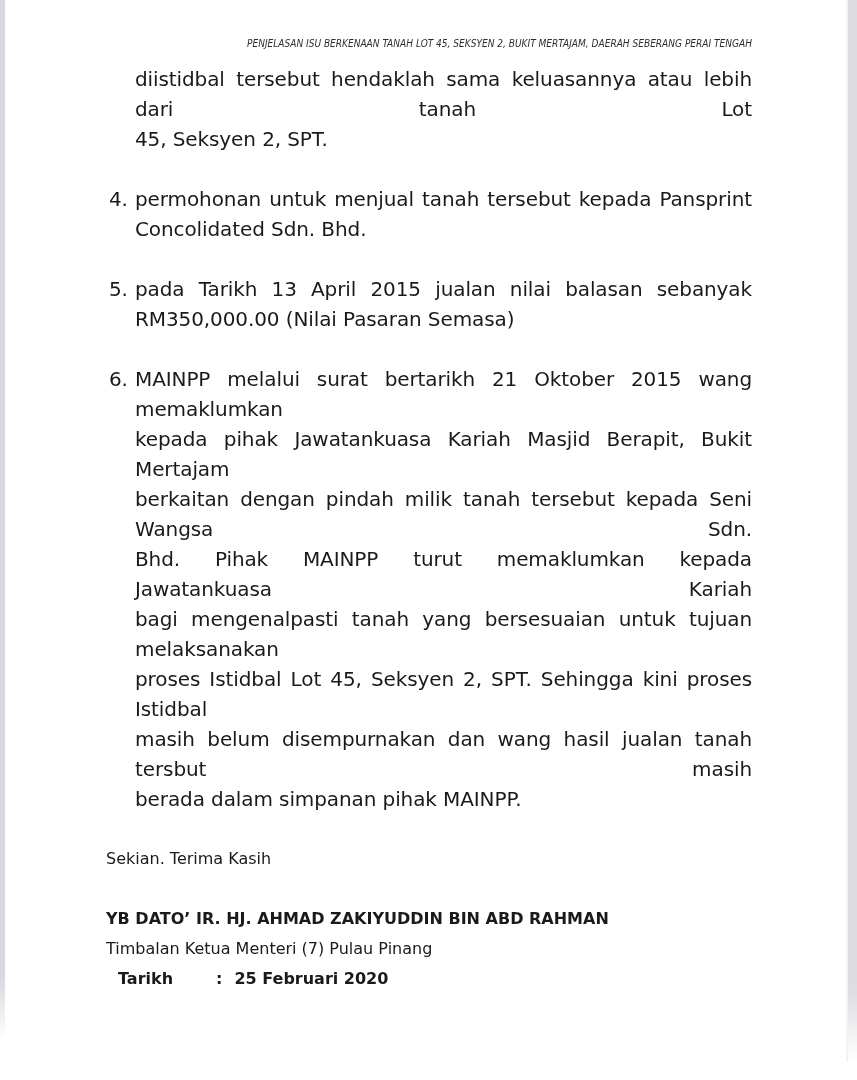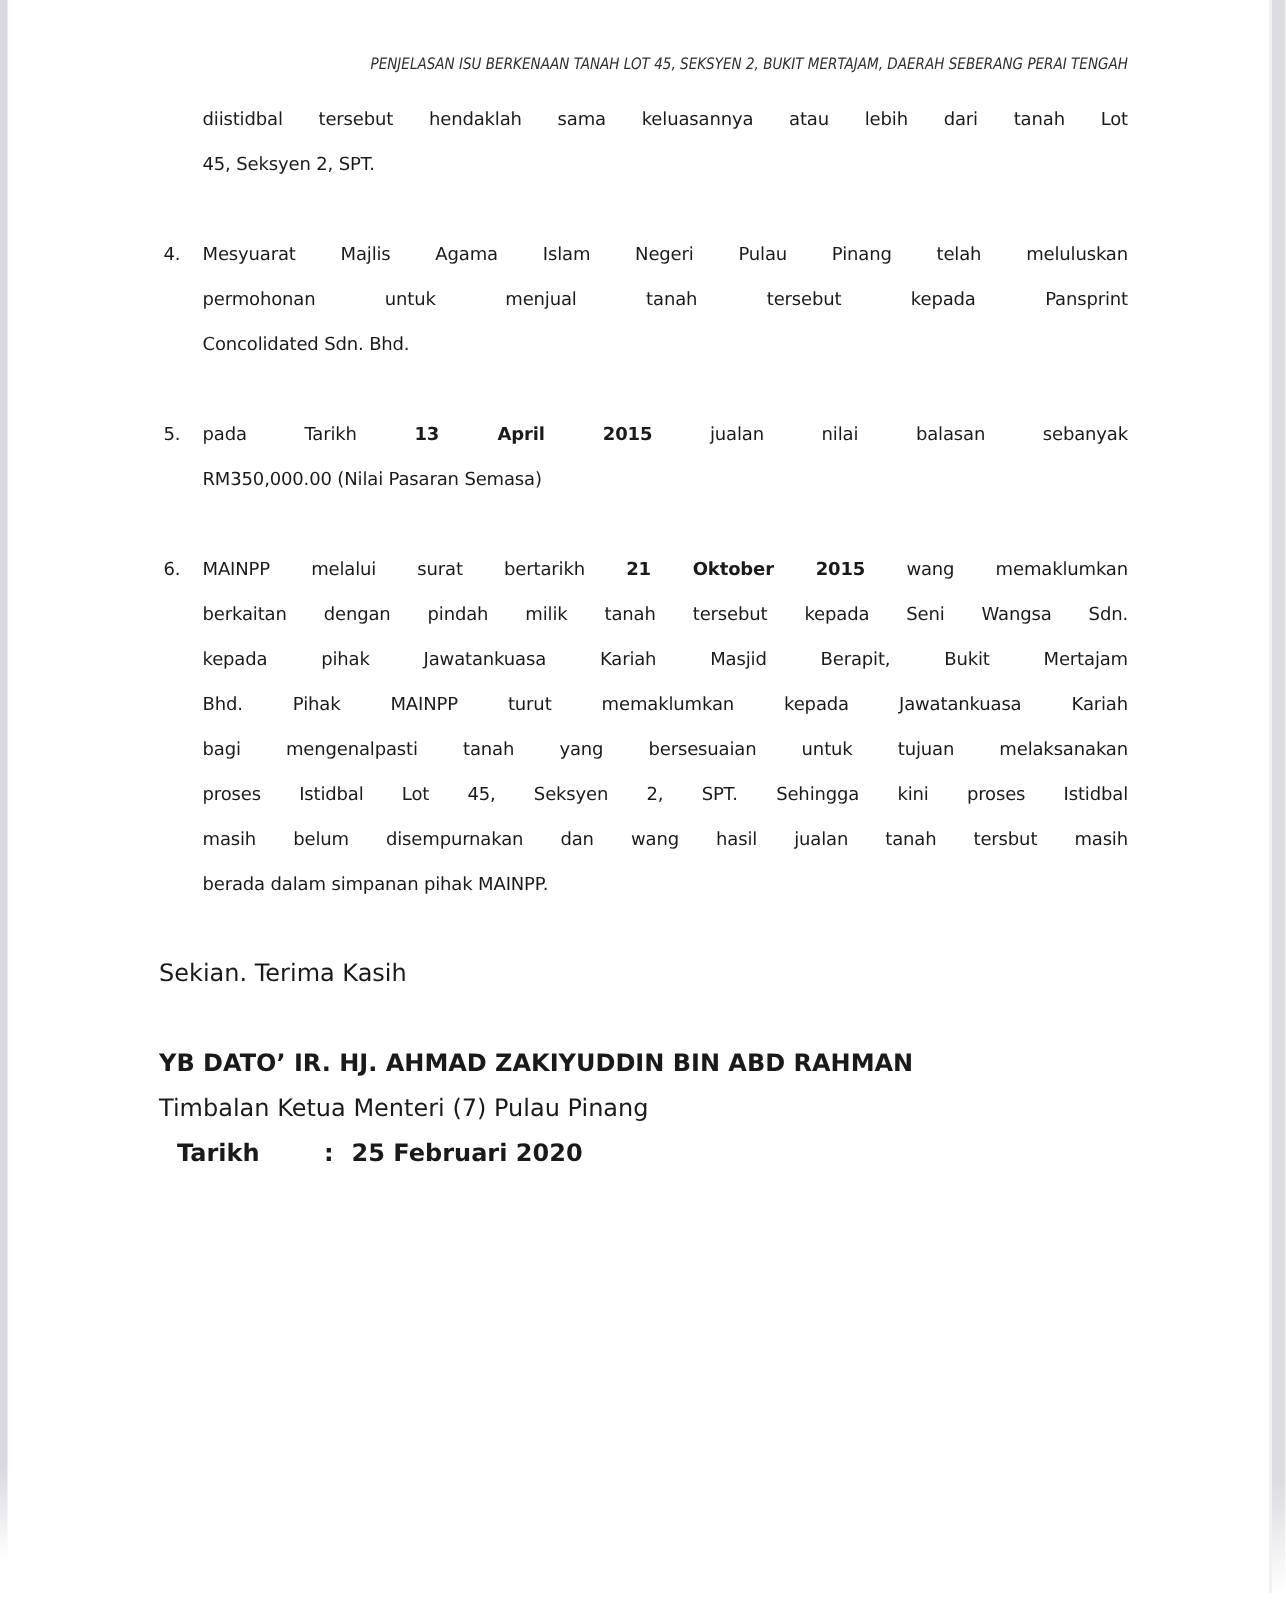--- a/index.html
+++ b/index.html
@@ -43,34 +43,34 @@
     line-height: 14px;
     color: #2e2e2e;
     white-space: nowrap;
     transform: scaleX(0.86);
     transform-origin: 100% 50%;
   }
   .para {
     position: relative;
     padding-left: 29px;
     margin-bottom: 30px;
-    font-size: 12px;
+    font-size: 20px;
     line-height: 30px;
     letter-spacing: -0.1px;
   }
   .para .num {
     position: absolute;
     left: 3px;
     top: 0;
   }
   .line.just {
     text-align: justify;
     text-align-last: justify;
   }
-  .b { font-weight: bold; }
+  .b { font-weight: normal; }
   .closing {
     font-size: 16px;
     line-height: 30px;
     margin-bottom: 30px;
   }
   .sig-line {
     font-size: 16px;
     line-height: 30px;
   }
   .sig-name { font-weight: bold; }
@@ -91,34 +91,33 @@
 <div class="content">
   <div class="doc-header">PENJELASAN ISU BERKENAAN TANAH LOT 45, SEKSYEN 2, BUKIT MERTAJAM, DAERAH SEBERANG PERAI TENGAH</div>
 
   <div>
       <div class="para">
         <div class="line just"><span>diistidbal tersebut hendaklah sama keluasannya atau lebih dari tanah Lot</span></div>
         <div class="line"><span>45, Seksyen 2, SPT.</span></div>
       </div>
       <div class="para">
         <span class="num">4.</span>
-        <div class="line just"><span>Mesyuarat Majlis Agama Islam Negeri Pulau Pinang telah meluluskan</span></div>
         <div class="line just"><span>permohonan untuk menjual tanah tersebut kepada Pansprint</span></div>
         <div class="line"><span>Concolidated Sdn. Bhd.</span></div>
       </div>
       <div class="para">
         <span class="num">5.</span>
         <div class="line just"><span>pada Tarikh</span> <span class="b">13 April 2015</span> <span>jualan nilai balasan sebanyak</span></div>
         <div class="line"><span>RM350,000.00 (Nilai Pasaran Semasa)</span></div>
       </div>
       <div class="para">
         <span class="num">6.</span>
         <div class="line just"><span>MAINPP melalui surat bertarikh</span> <span class="b">21 Oktober 2015</span> <span>wang memaklumkan</span></div>
+        <div class="line just"><span>kepada pihak Jawatankuasa Kariah Masjid Berapit, Bukit Mertajam</span></div>
         <div class="line just"><span>berkaitan dengan pindah milik tanah tersebut kepada Seni Wangsa Sdn.</span></div>
-        <div class="line just"><span>kepada pihak Jawatankuasa Kariah Masjid Berapit, Bukit Mertajam</span></div>
         <div class="line just"><span>Bhd. Pihak MAINPP turut memaklumkan kepada Jawatankuasa Kariah</span></div>
         <div class="line just"><span>bagi mengenalpasti tanah yang bersesuaian untuk tujuan melaksanakan</span></div>
         <div class="line just"><span>proses Istidbal Lot 45, Seksyen 2, SPT. Sehingga kini proses Istidbal</span></div>
         <div class="line just"><span>masih belum disempurnakan dan wang hasil jualan tanah tersbut masih</span></div>
         <div class="line"><span>berada dalam simpanan pihak MAINPP.</span></div>
       </div>
     </div>
 
   <div class="closing">Sekian. Terima Kasih</div>
 

